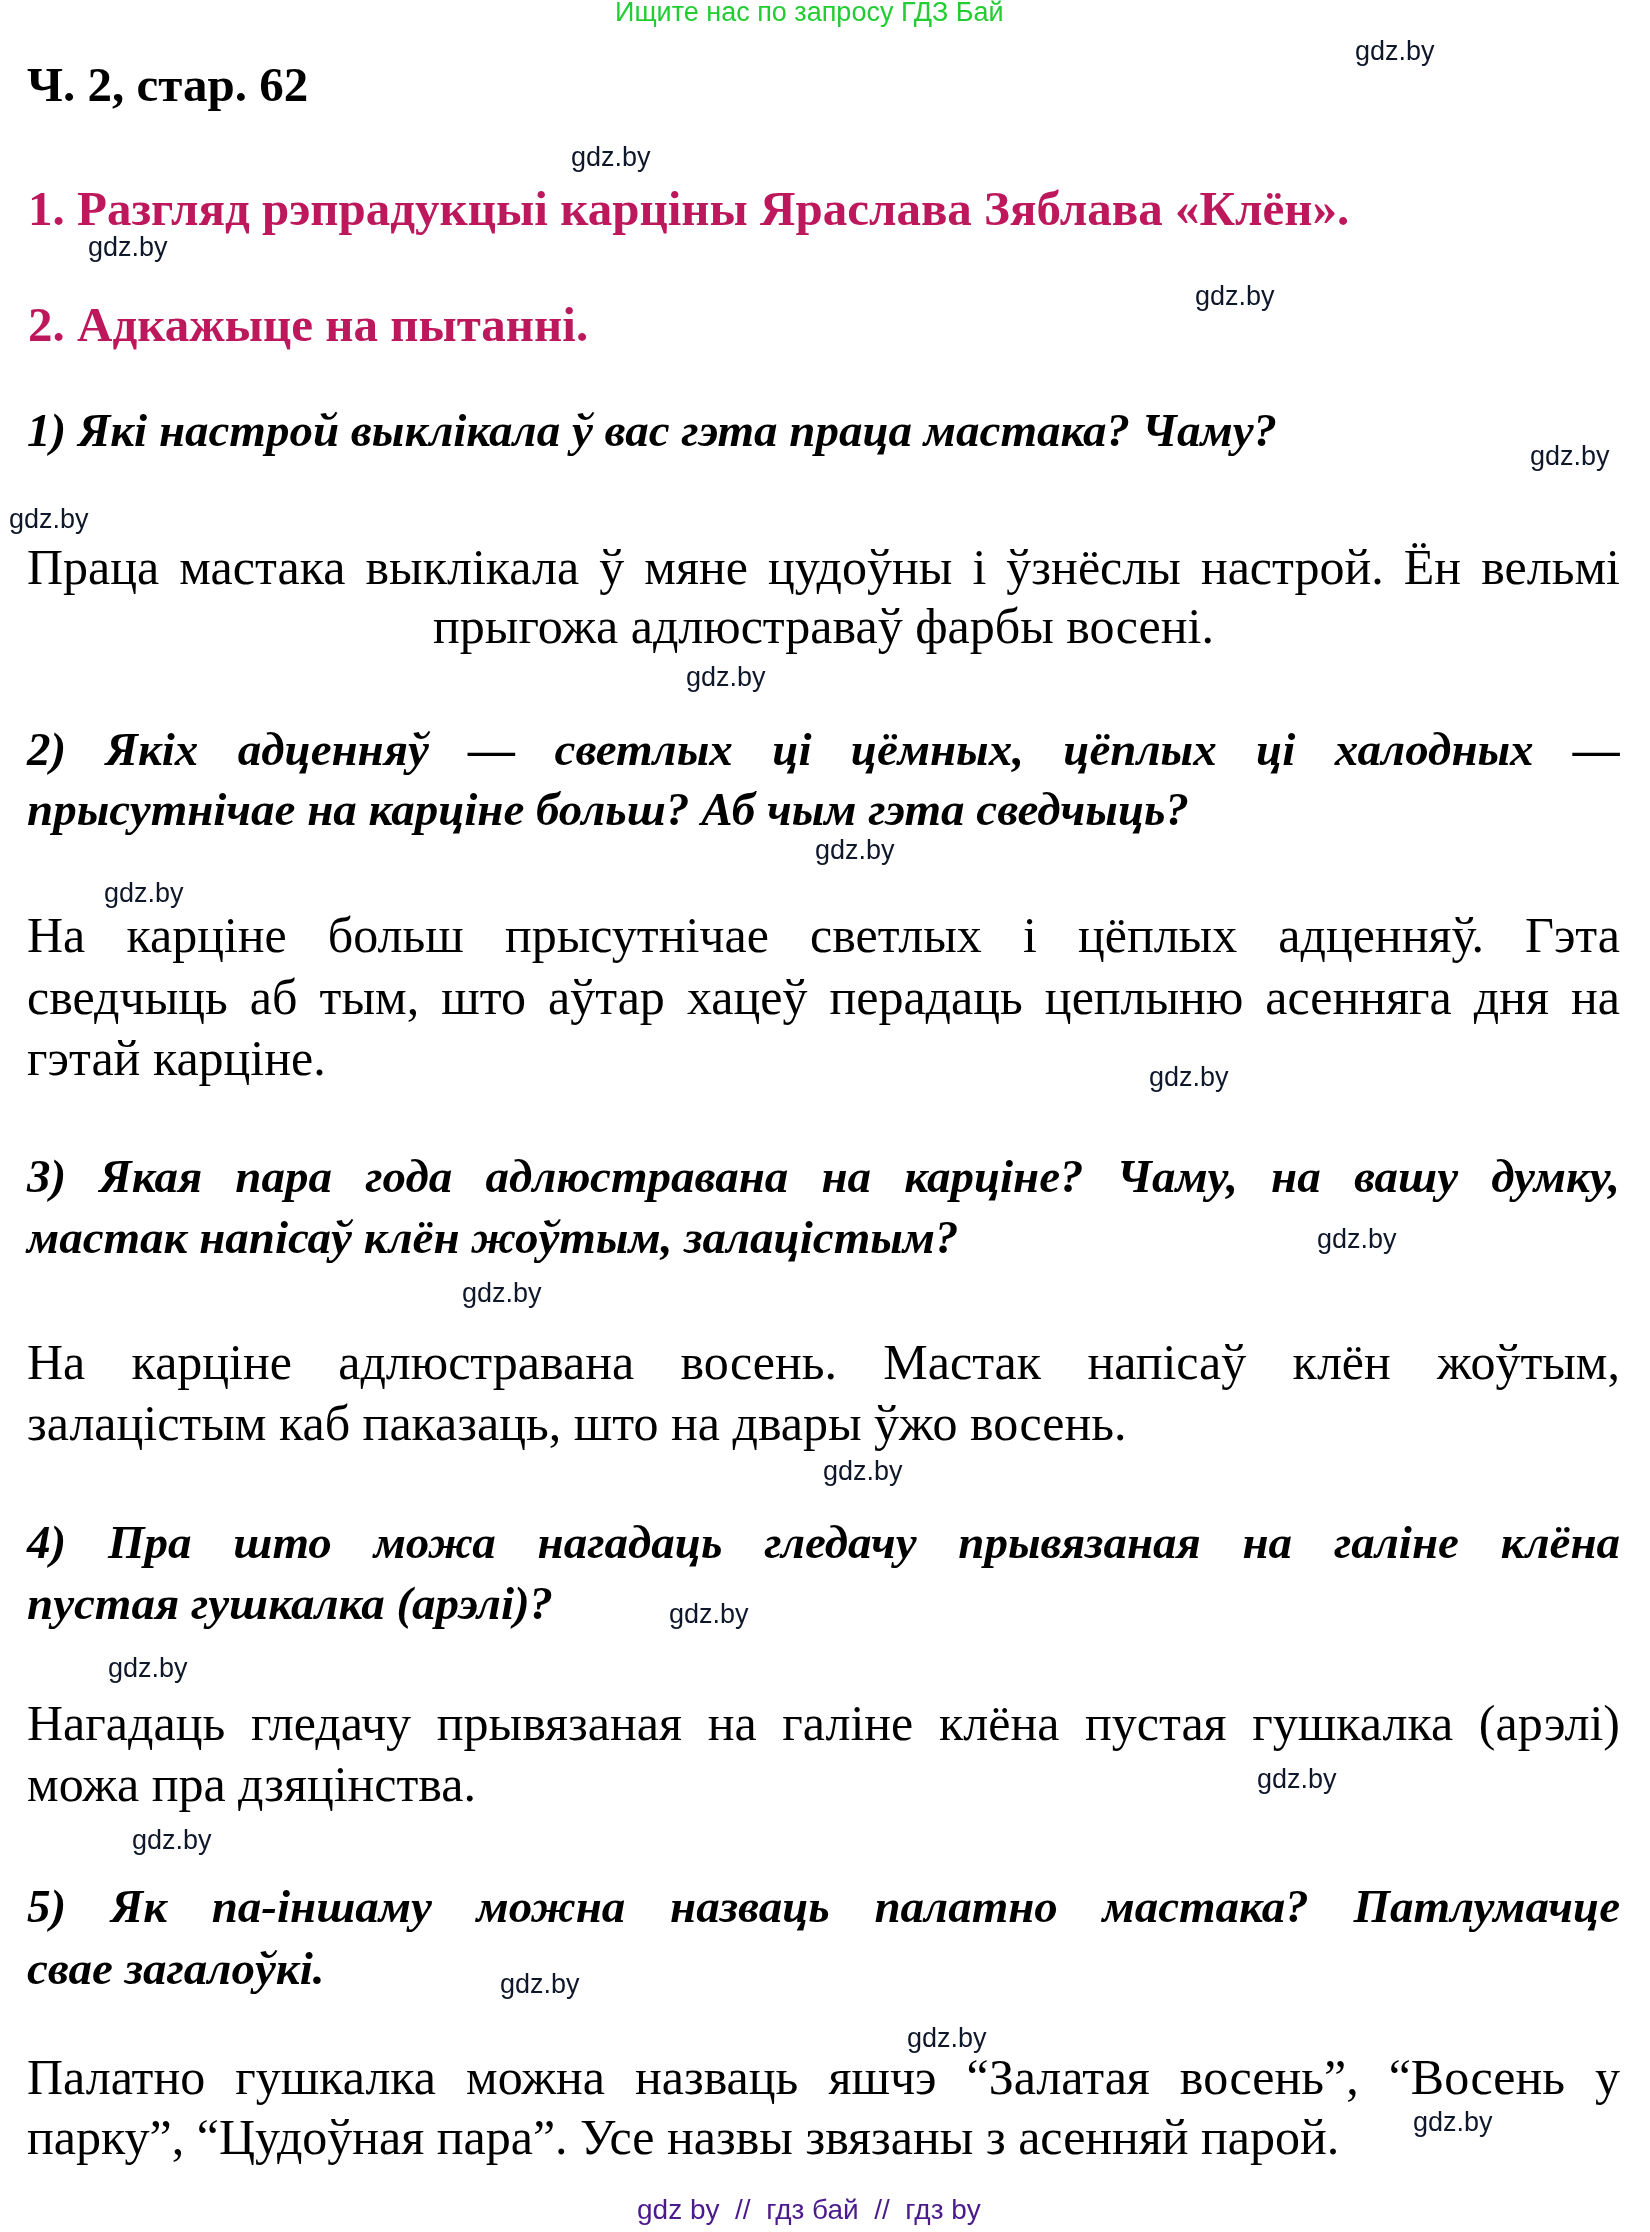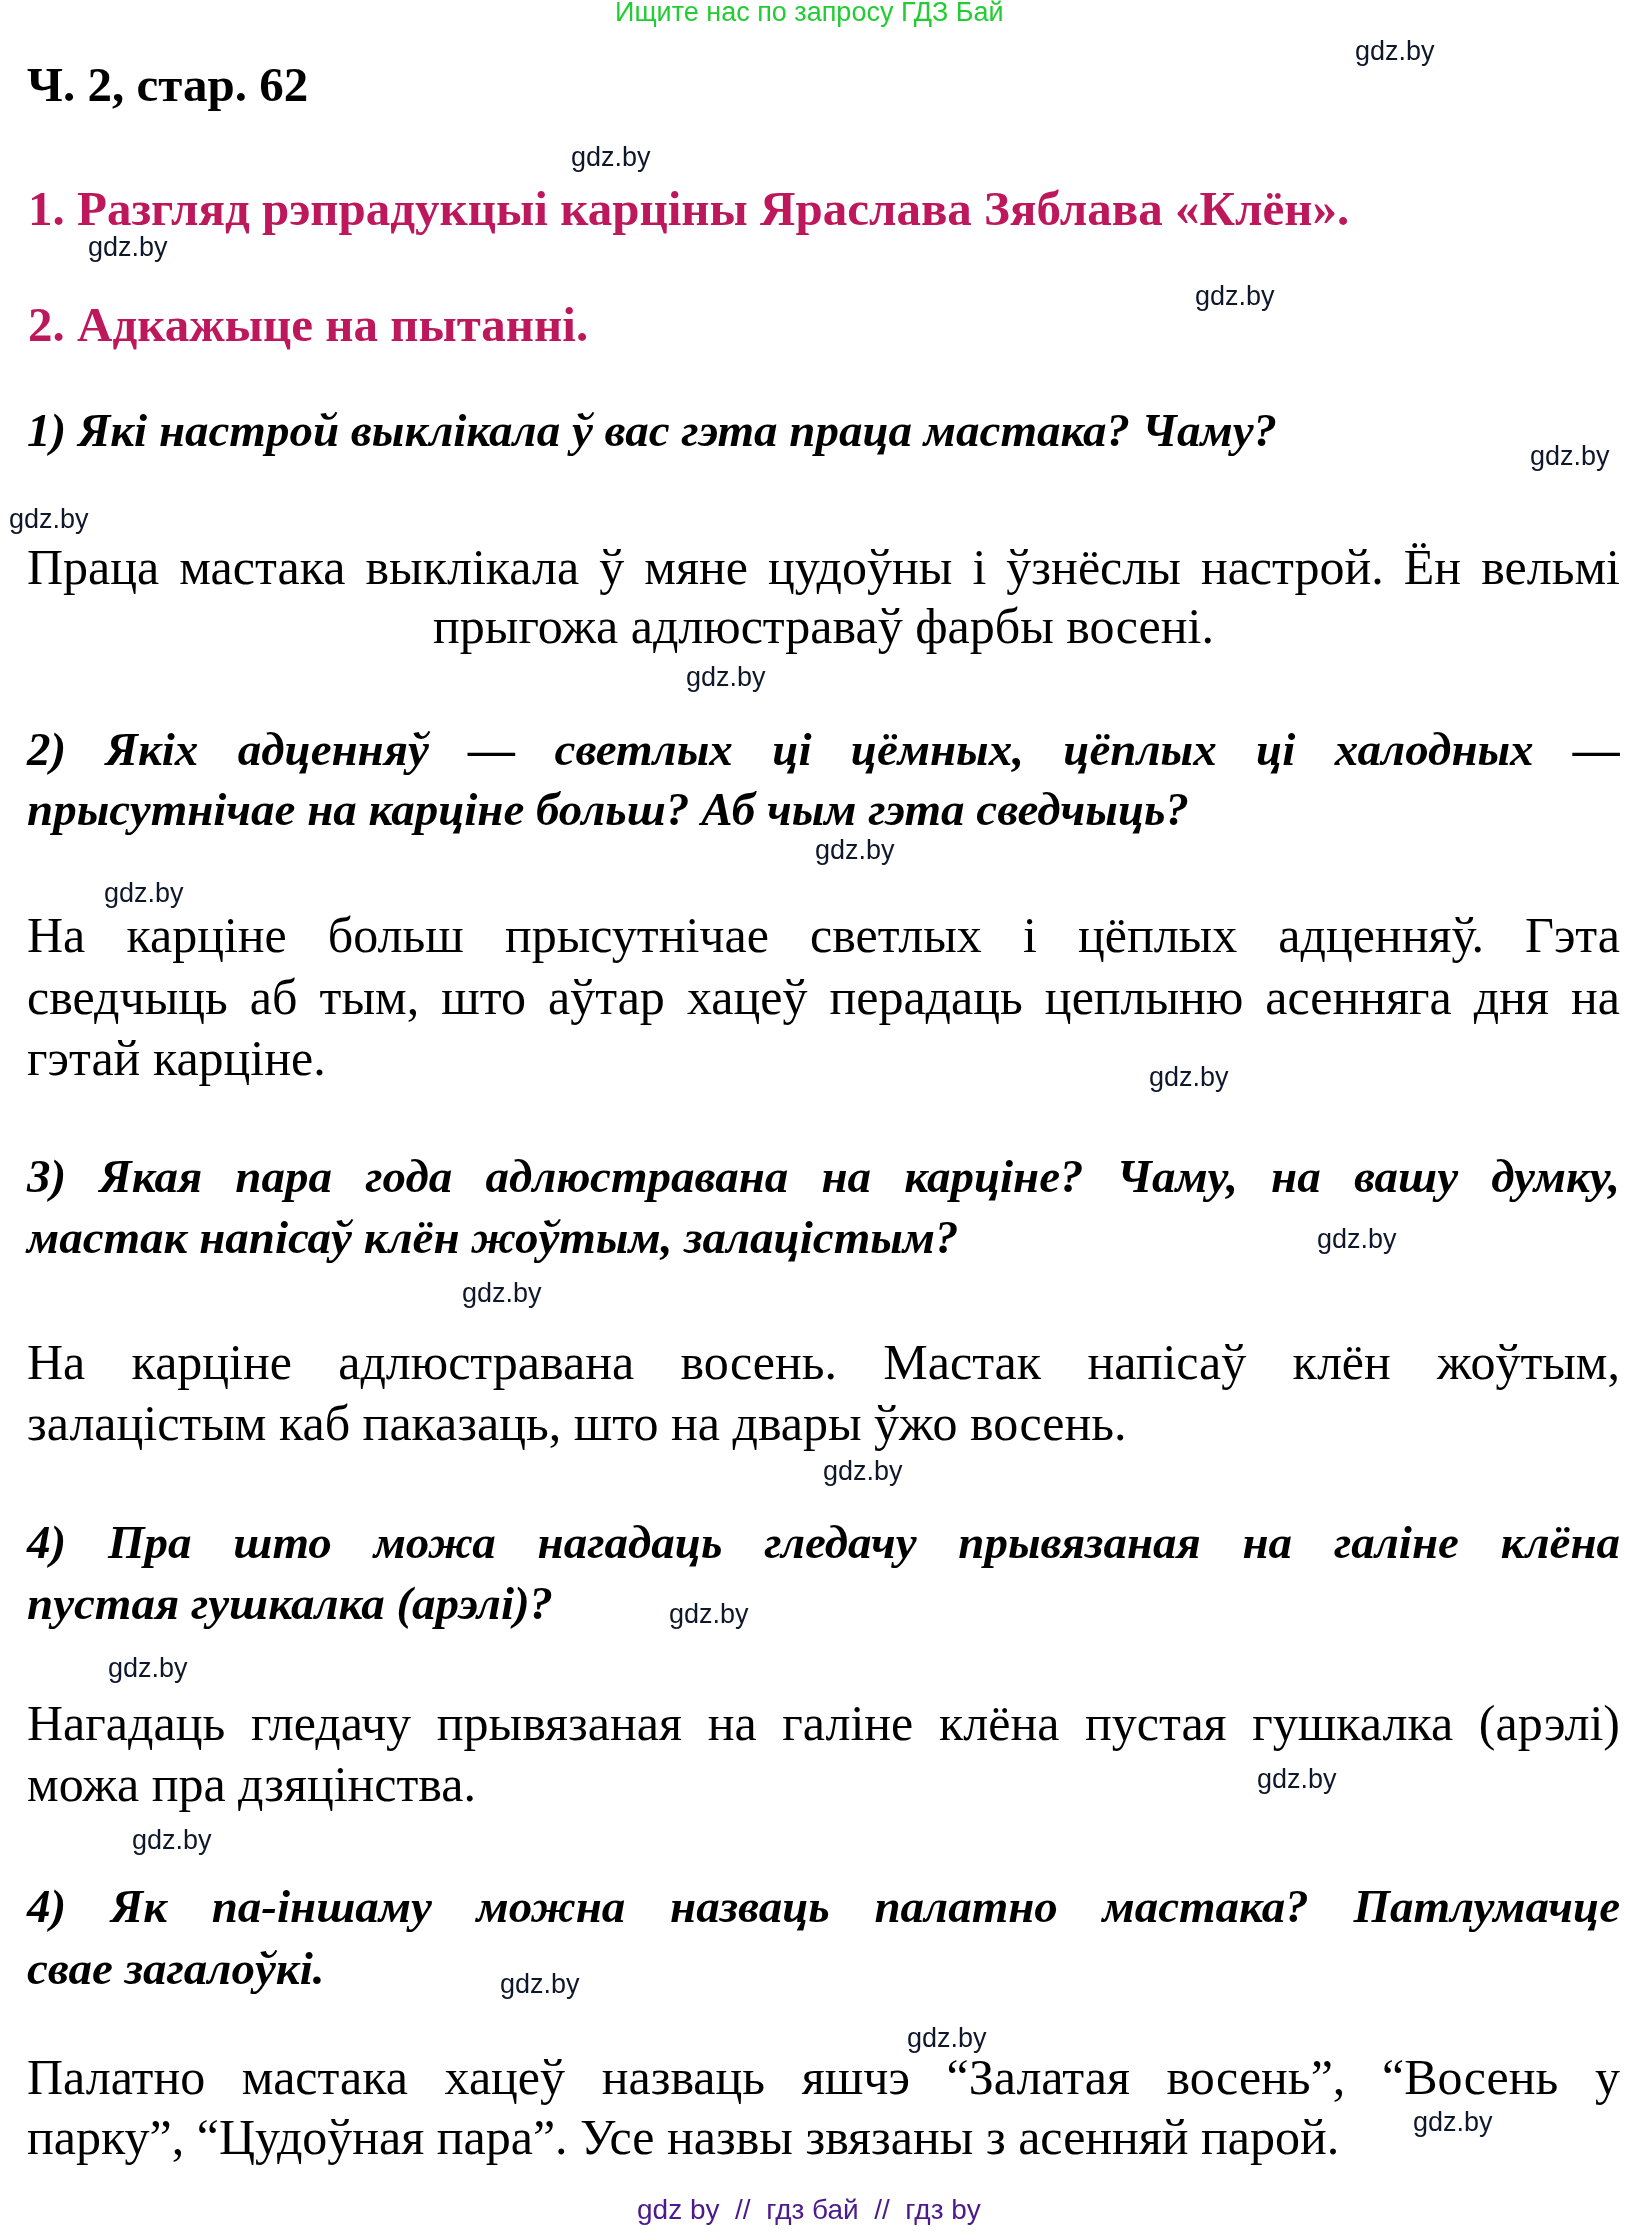--- a/index.html
+++ b/index.html
@@ -38,23 +38,23 @@
 <div class="line q just" style="top:1149px;">3) Якая пара года адлюстравана на карціне? Чаму, на вашу думку,</div>
 <div class="line q" style="top:1210px;">мастак напісаў клён жоўтым, залацістым?</div>
 <div class="line a just" style="top:1333px;">На карціне адлюстравана восень. Мастак напісаў клён жоўтым,</div>
 <div class="line a" style="top:1394px;">залацістым каб паказаць, што на двары ўжо восень.</div>
 
 <div class="line q just" style="top:1515px;">4) Пра што можа нагадаць гледачу прывязаная на галіне клёна</div>
 <div class="line q" style="top:1576px;">пустая гушкалка (арэлі)?</div>
 <div class="line a just" style="top:1694px;">Нагадаць гледачу прывязаная на галіне клёна пустая гушкалка (арэлі)</div>
 <div class="line a" style="top:1755px;">можа пра дзяцінства.</div>
 
-<div class="line q just" style="top:1879px;">4) Як па-іншаму можна назваць палатно мастака? Патлумачце</div>
+<div class="line q just" style="top:1879px;">5) Як па-іншаму можна назваць палатно мастака? Патлумачце</div>
 <div class="line q" style="top:1941px;">свае загалоўкі.</div>
-<div class="line a just" style="top:2048px;">Палатно мастака хацеў назваць яшчэ “Залатая восень”, “Восень у</div>
+<div class="line a just" style="top:2048px;">Палатно гушкалка можна назваць яшчэ “Залатая восень”, “Восень у</div>
 <div class="line a" style="top:2108px;">парку”, “Цудоўная пара”. Усе назвы звязаны з асенняй парой.</div>
 
 <div class="wm" style="left:1355px; top:36px;">gdz.by</div>
 <div class="wm" style="left:571px;  top:142px;">gdz.by</div>
 <div class="wm" style="left:88px;   top:232px;">gdz.by</div>
 <div class="wm" style="left:1195px; top:281px;">gdz.by</div>
 <div class="wm" style="left:1530px; top:441px;">gdz.by</div>
 <div class="wm" style="left:9px;   top:504px;">gdz.by</div>
 <div class="wm" style="left:686px;  top:662px;">gdz.by</div>
 <div class="wm" style="left:815px;  top:835px;">gdz.by</div>

